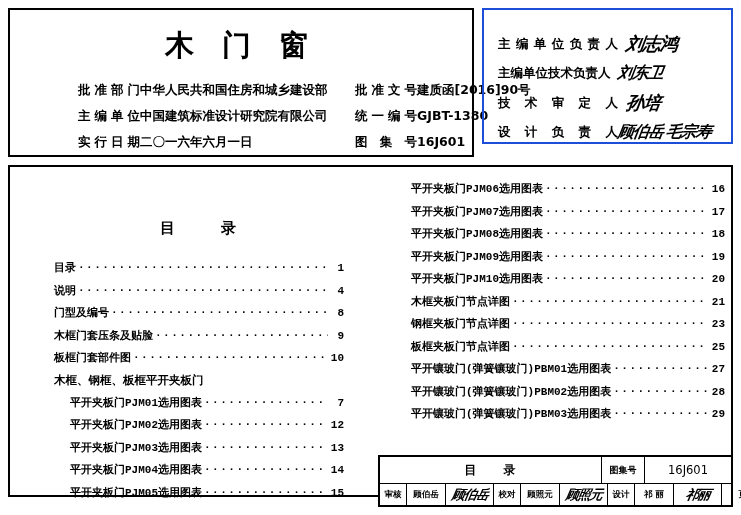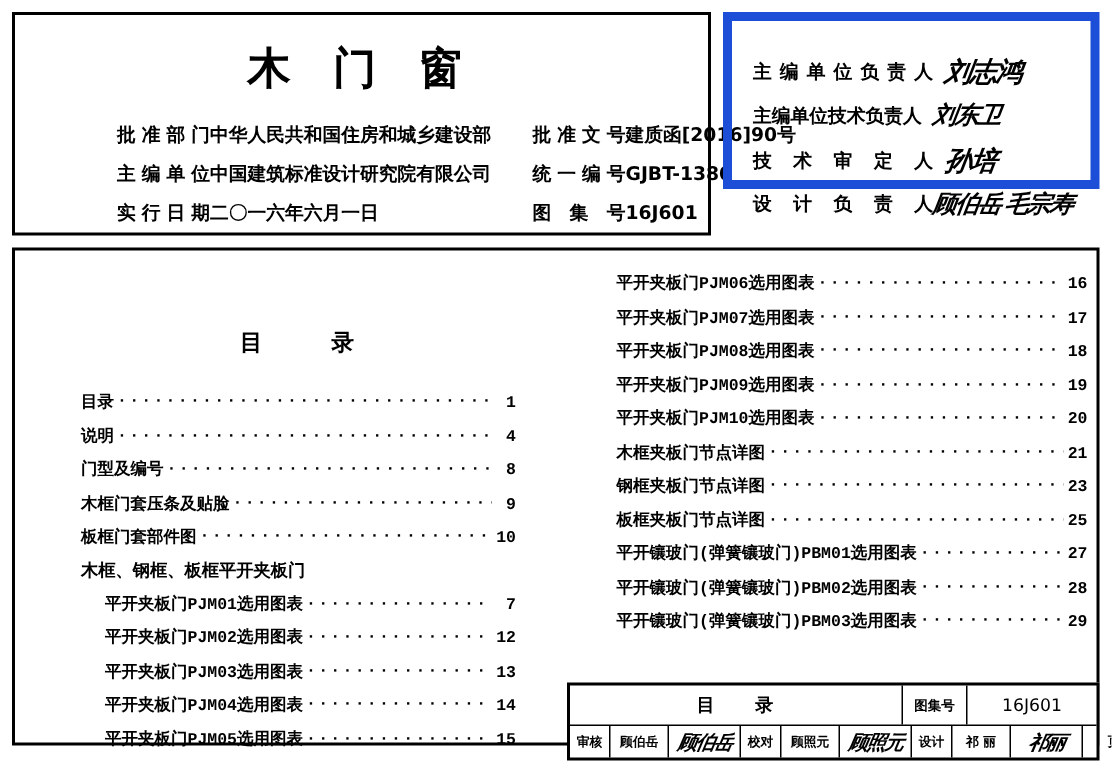--- a/index.html
+++ b/index.html
@@ -26,22 +26,22 @@
   .hdr-left {
     position: absolute;
     left: 8px; top: 8px;
     width: 466px; height: 149px;
     border: 2px solid #000;
     box-sizing: border-box;
   }
   .hdr-right {
     position: absolute;
     left: 482px; top: 8px;
-    width: 251px; height: 118px;
-    border: 6px solid #1d4ed8;
+    width: 251px; height: 136px;
+    border: 2px solid #1d4ed8;
     box-sizing: border-box;
   }
 
   .doc-title {
     text-align: center;
     font-size: 29px;
     font-weight: bold;
     letter-spacing: 9px;
     margin-top: 16px;
     font-family: "DejaVu Sans", "Liberation Sans", sans-serif;

